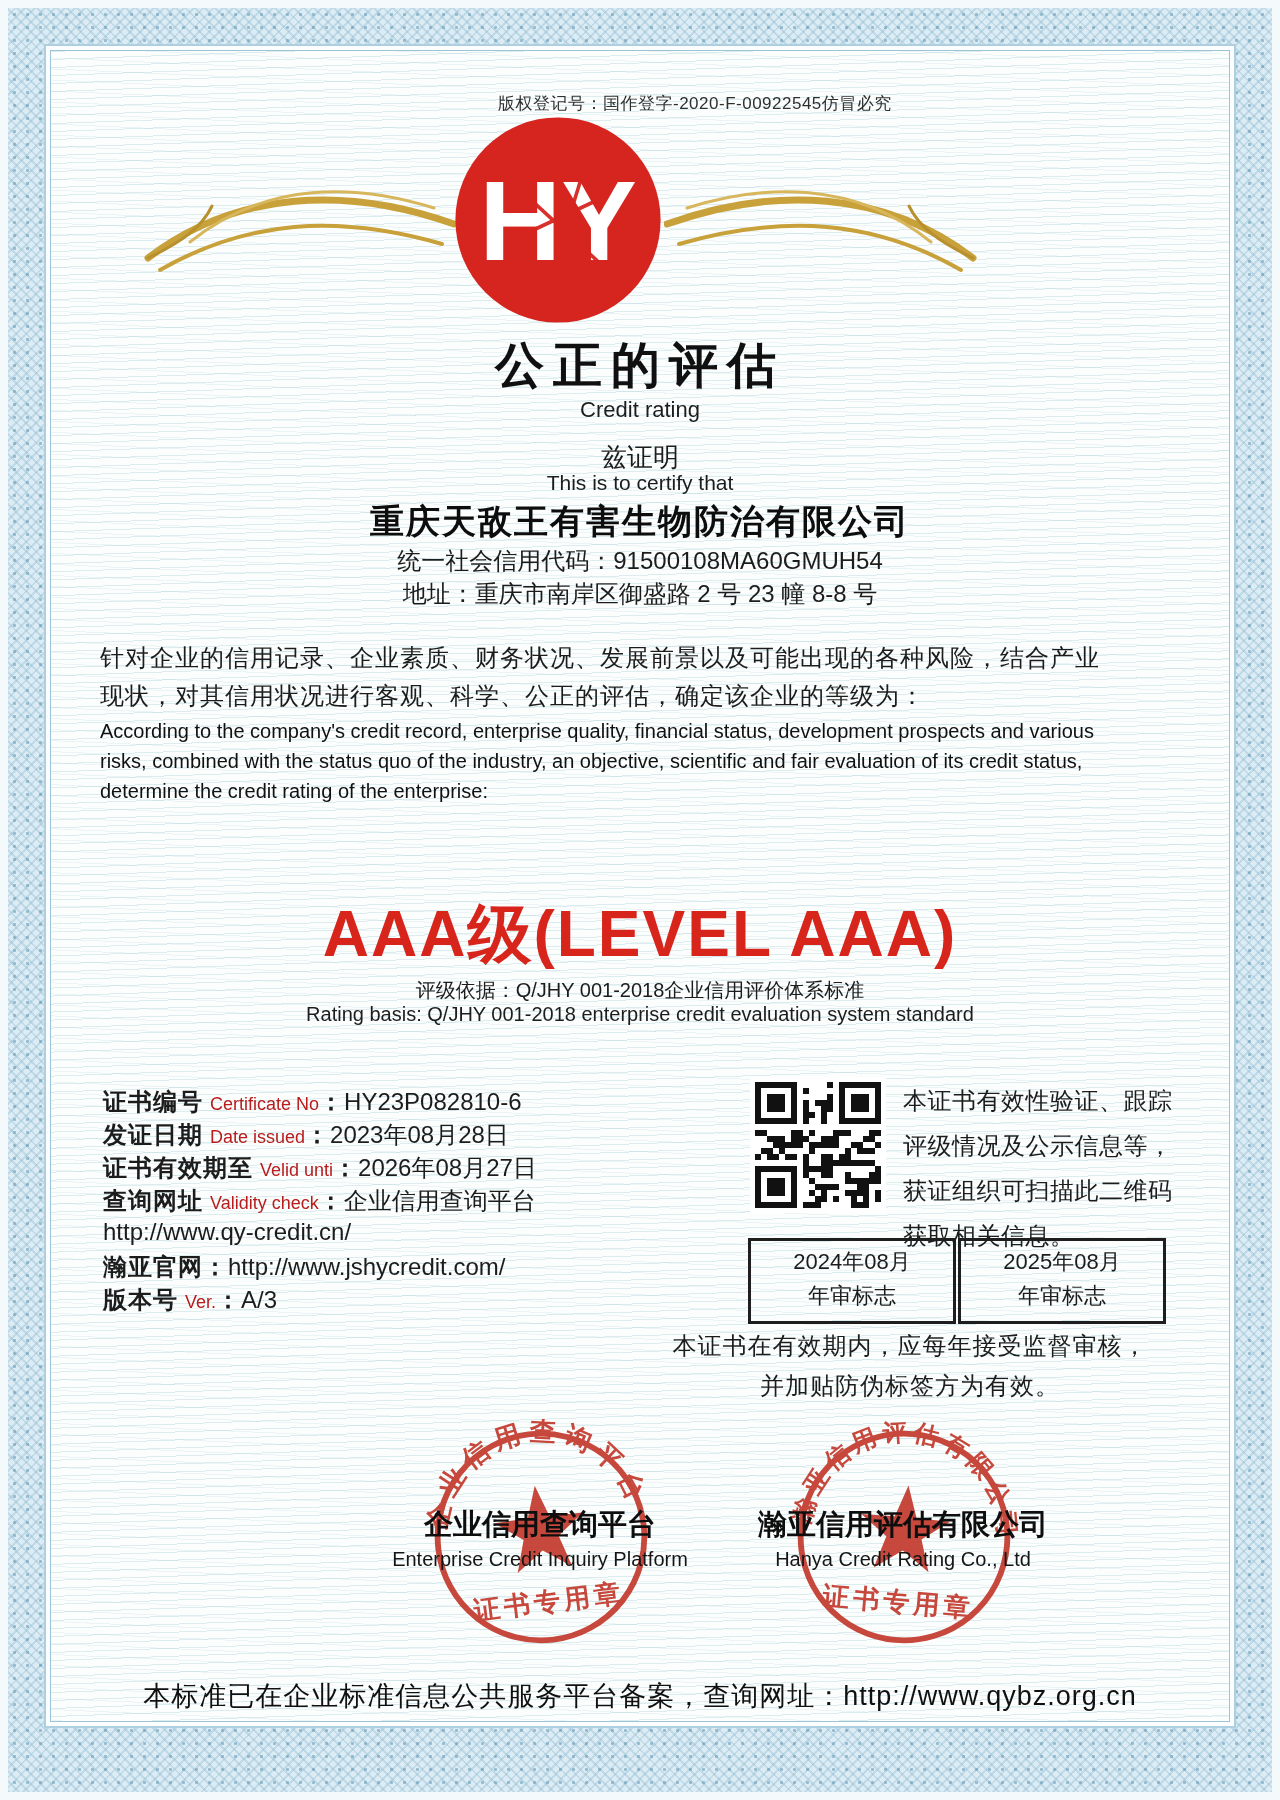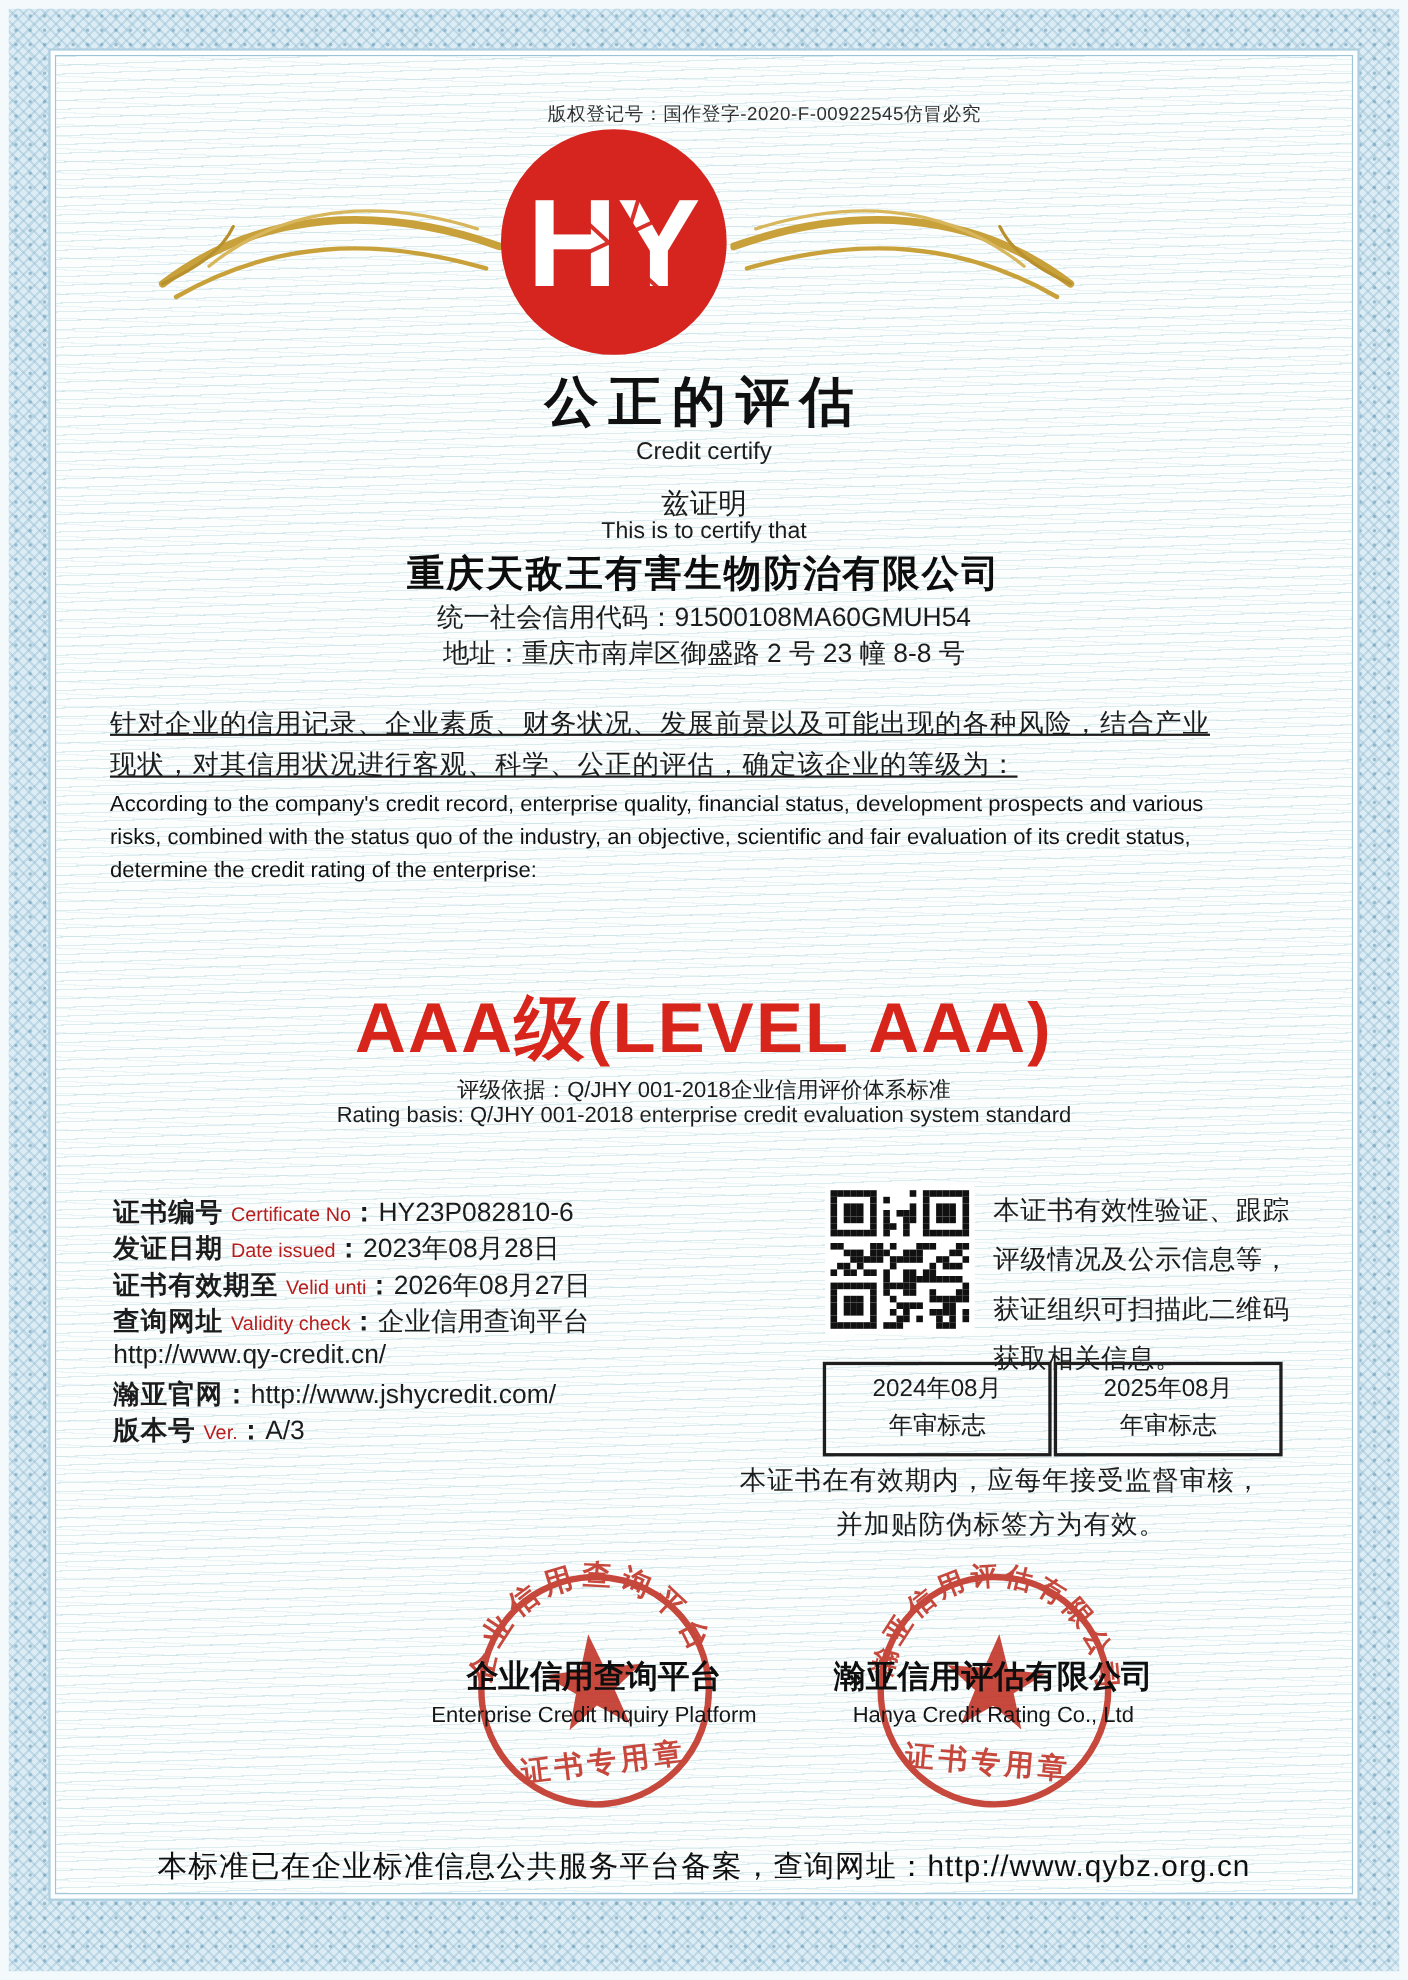--- a/index.html
+++ b/index.html
@@ -36,21 +36,21 @@
   .flourish.left{left:142px;}
   .flourish.right{left:664px;transform:scaleX(-1);}
   .title-zh{top:333px;font-size:49px;font-weight:bold;letter-spacing:9px;color:#101010;}
   .title-en{top:397px;font-size:22px;color:#1d1d1d;}
   .certify-zh{top:440px;font-size:26px;}
   .certify-en{top:471px;font-size:21px;}
   .company-name{top:499px;font-size:34px;font-weight:800;letter-spacing:2px;color:#0d0d0d;}
   .credit-code{top:545px;font-size:24px;}
   .address-line{top:578px;font-size:24px;}
   .para{left:100px;width:1086px;}
-  .para-zh{font-size:24px;line-height:36px;letter-spacing:1px;text-decoration:underline;}
+  .para-zh{font-size:24px;line-height:36px;letter-spacing:1px;}
   .para-en{font-size:20px;line-height:29px;color:#111;}
   .rating-line{top:891px;font-size:64px;font-weight:800;color:#d8251c;letter-spacing:2px;}
   .basis-zh{top:977px;font-size:20px;}
   .basis-en{top:1003px;font-size:20px;}
   .details{left:103px;top:1086px;width:560px;font-size:24px;text-align:right;}
   .details .row{height:33px;display:flex;align-items:baseline;white-space:nowrap;}
   .details .zh{font-weight:600;letter-spacing:1px;}
   .details .en{font-size:18px;margin-left:7px;color:#b91c1c;}
   .details .val{font-weight:500;}
   .qr{left:750px;top:1077px;width:136px;height:136px;background:#fff;padding:5px;box-sizing:border-box;
@@ -106,21 +106,21 @@
       <text x="120" y="164" text-anchor="middle" font-size="126" font-weight="bold" fill="#ffffff">HY</text>
       <g stroke="#d6251f" stroke-width="4" fill="none" opacity="0.95">
         <line x1="60" y1="70" x2="185" y2="185"></line>
         <line x1="150" y1="60" x2="110" y2="190"></line>
         <line x1="95" y1="130" x2="170" y2="95"></line>
       </g>
     </svg>
   </div>
 
   <div class="abs ctr title-zh">公正的评估</div>
-  <div class="abs ctr title-en">Credit certify</div>
+  <div class="abs ctr title-en">Credit rating</div>
   <div class="abs ctr certify-zh">兹证明</div>
   <div class="abs ctr certify-en">This is to certify that</div>
 
   <div class="abs ctr company-name">重庆天敌王有害生物防治有限公司</div>
   <div class="abs ctr credit-code">统一社会信用代码：91500108MA60GMUH54</div>
   <div class="abs ctr address-line">地址：重庆市南岸区御盛路 2 号 23 幢 8-8 号</div>
 
   <div class="abs para para-zh" style="top:640px;">针对企业的信用记录、企业素质、财务状况、发展前景以及可能出现的各种风险，结合产业</div>
   <div class="abs para para-zh" style="top:678px;">现状，对其信用状况进行客观、科学、公正的评估，确定该企业的等级为：</div>
   <div class="abs para para-en" style="top:717px;">According to the company's credit record, enterprise quality, financial status, development prospects and various</div>

